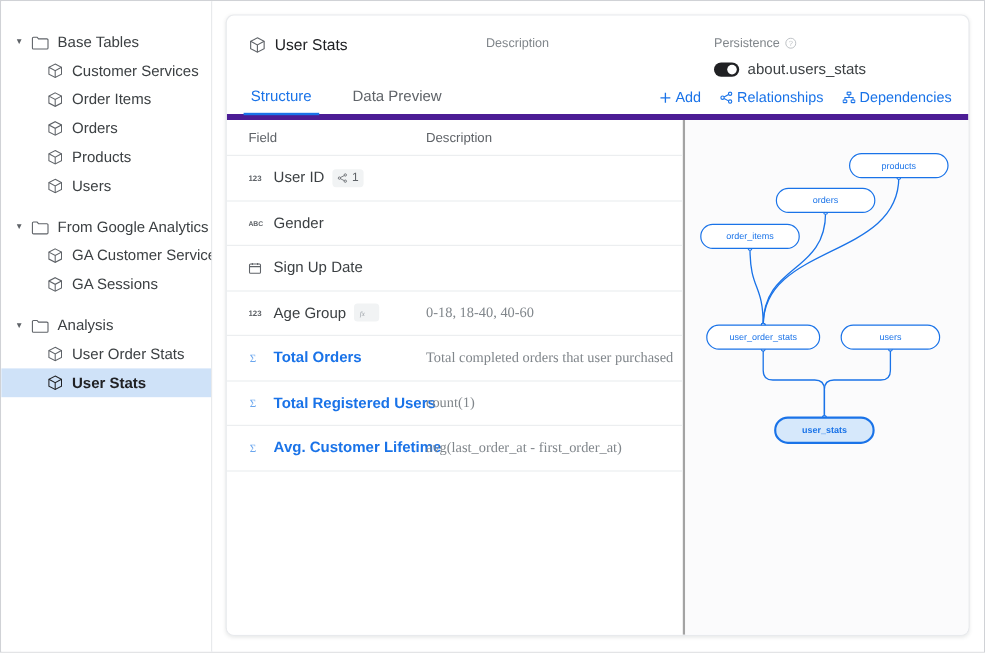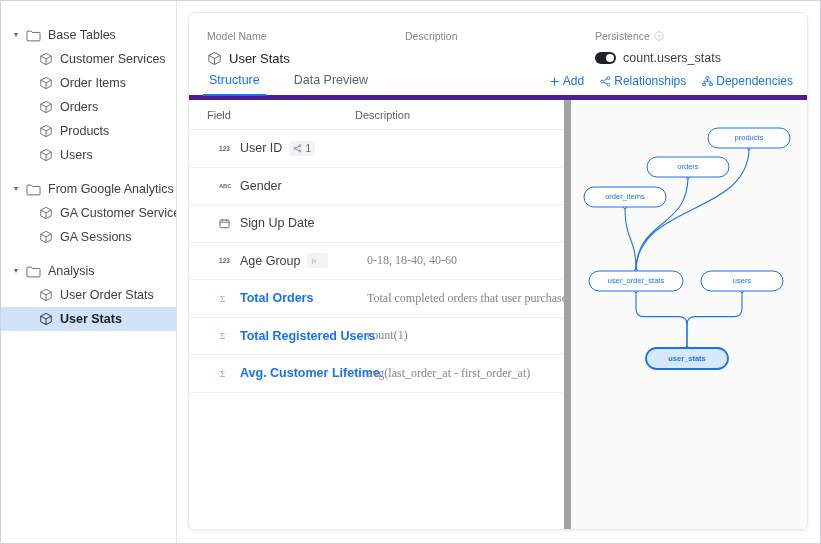--- a/index.html
+++ b/index.html
@@ -220,21 +220,21 @@
   
   #card-body {
     flex: 1;
     display: flex;
     min-height: 0;
   }
   #fields-pane {
     width: 382px;
     min-width: 382px;
     box-sizing: border-box;
-    border-right: 7px solid #a3a3a3;
+    border-right: 2px solid #a3a3a3;
     background: #ffffff;
     overflow: hidden;
   }
   .fields-head {
     display: flex;
     height: 30px;
     align-items: center;
     padding: 0 0 0 18px;
     border-bottom: 1px solid #eceef0;
     box-sizing: border-box;
@@ -249,21 +249,20 @@
     padding-left: 18px;
     border-bottom: 1px solid #eceef0;
     box-sizing: border-box;
     cursor: pointer;
   }
   .field-name-cell {
     width: 148px;
     display: flex;
     align-items: center;
     min-width: 148px;
-    margin-left: 12px;
   }
   .type-ico {
     width: 14px;
     margin-right: 7px;
     flex: 0 0 auto;
     display: inline-flex;
     align-items: center;
     justify-content: flex-start;
   }
   .f-name {
@@ -436,21 +435,20 @@
     </div>
 
   </div>
 
   <div id="content-area">
     <div id="model-card">
 
       <div id="card-header">
 
         <div class="meta-block name">
-          <div class="meta-label">Model Name</div>
           <div class="meta-value">
             <span class="cube-icon">
               <svg viewBox="0 0 16 16" width="15" height="15">
                   <path d="M8 1.6 14 4.7v6.6L8 14.4 2 11.3V4.7z" fill="none" stroke="#5f6368" stroke-width="1"></path>
                   <path d="M2 4.7 8 7.9l6-3.2M8 7.9v6.5" fill="none" stroke="#5f6368" stroke-width="1"></path>
                 </svg>
             </span>
             <span>User Stats</span>
           </div>
         </div>
@@ -464,21 +462,21 @@
             <span>Persistence</span>
             <span class="help-icon">
               <svg viewBox="0 0 12 12" width="10" height="10">
                   <circle cx="6" cy="6" r="5" fill="none" stroke="#9aa0a6" stroke-width="1"></circle>
                   <text x="6" y="9" font-size="7.5" fill="#9aa0a6" text-anchor="middle" font-family="Liberation Sans, sans-serif">?</text>
                 </svg>
             </span>
           </div>
           <div class="meta-value">
             <span class="toggle"></span>
-            <span class="persist-text">count.users_stats</span>
+            <span class="persist-text">about.users_stats</span>
           </div>
         </div>
 
       </div>
 
       <div id="tab-bar">
         <div class="tab active">Structure</div>
         <div class="tab">Data Preview</div>
 
         <div id="tab-actions">

